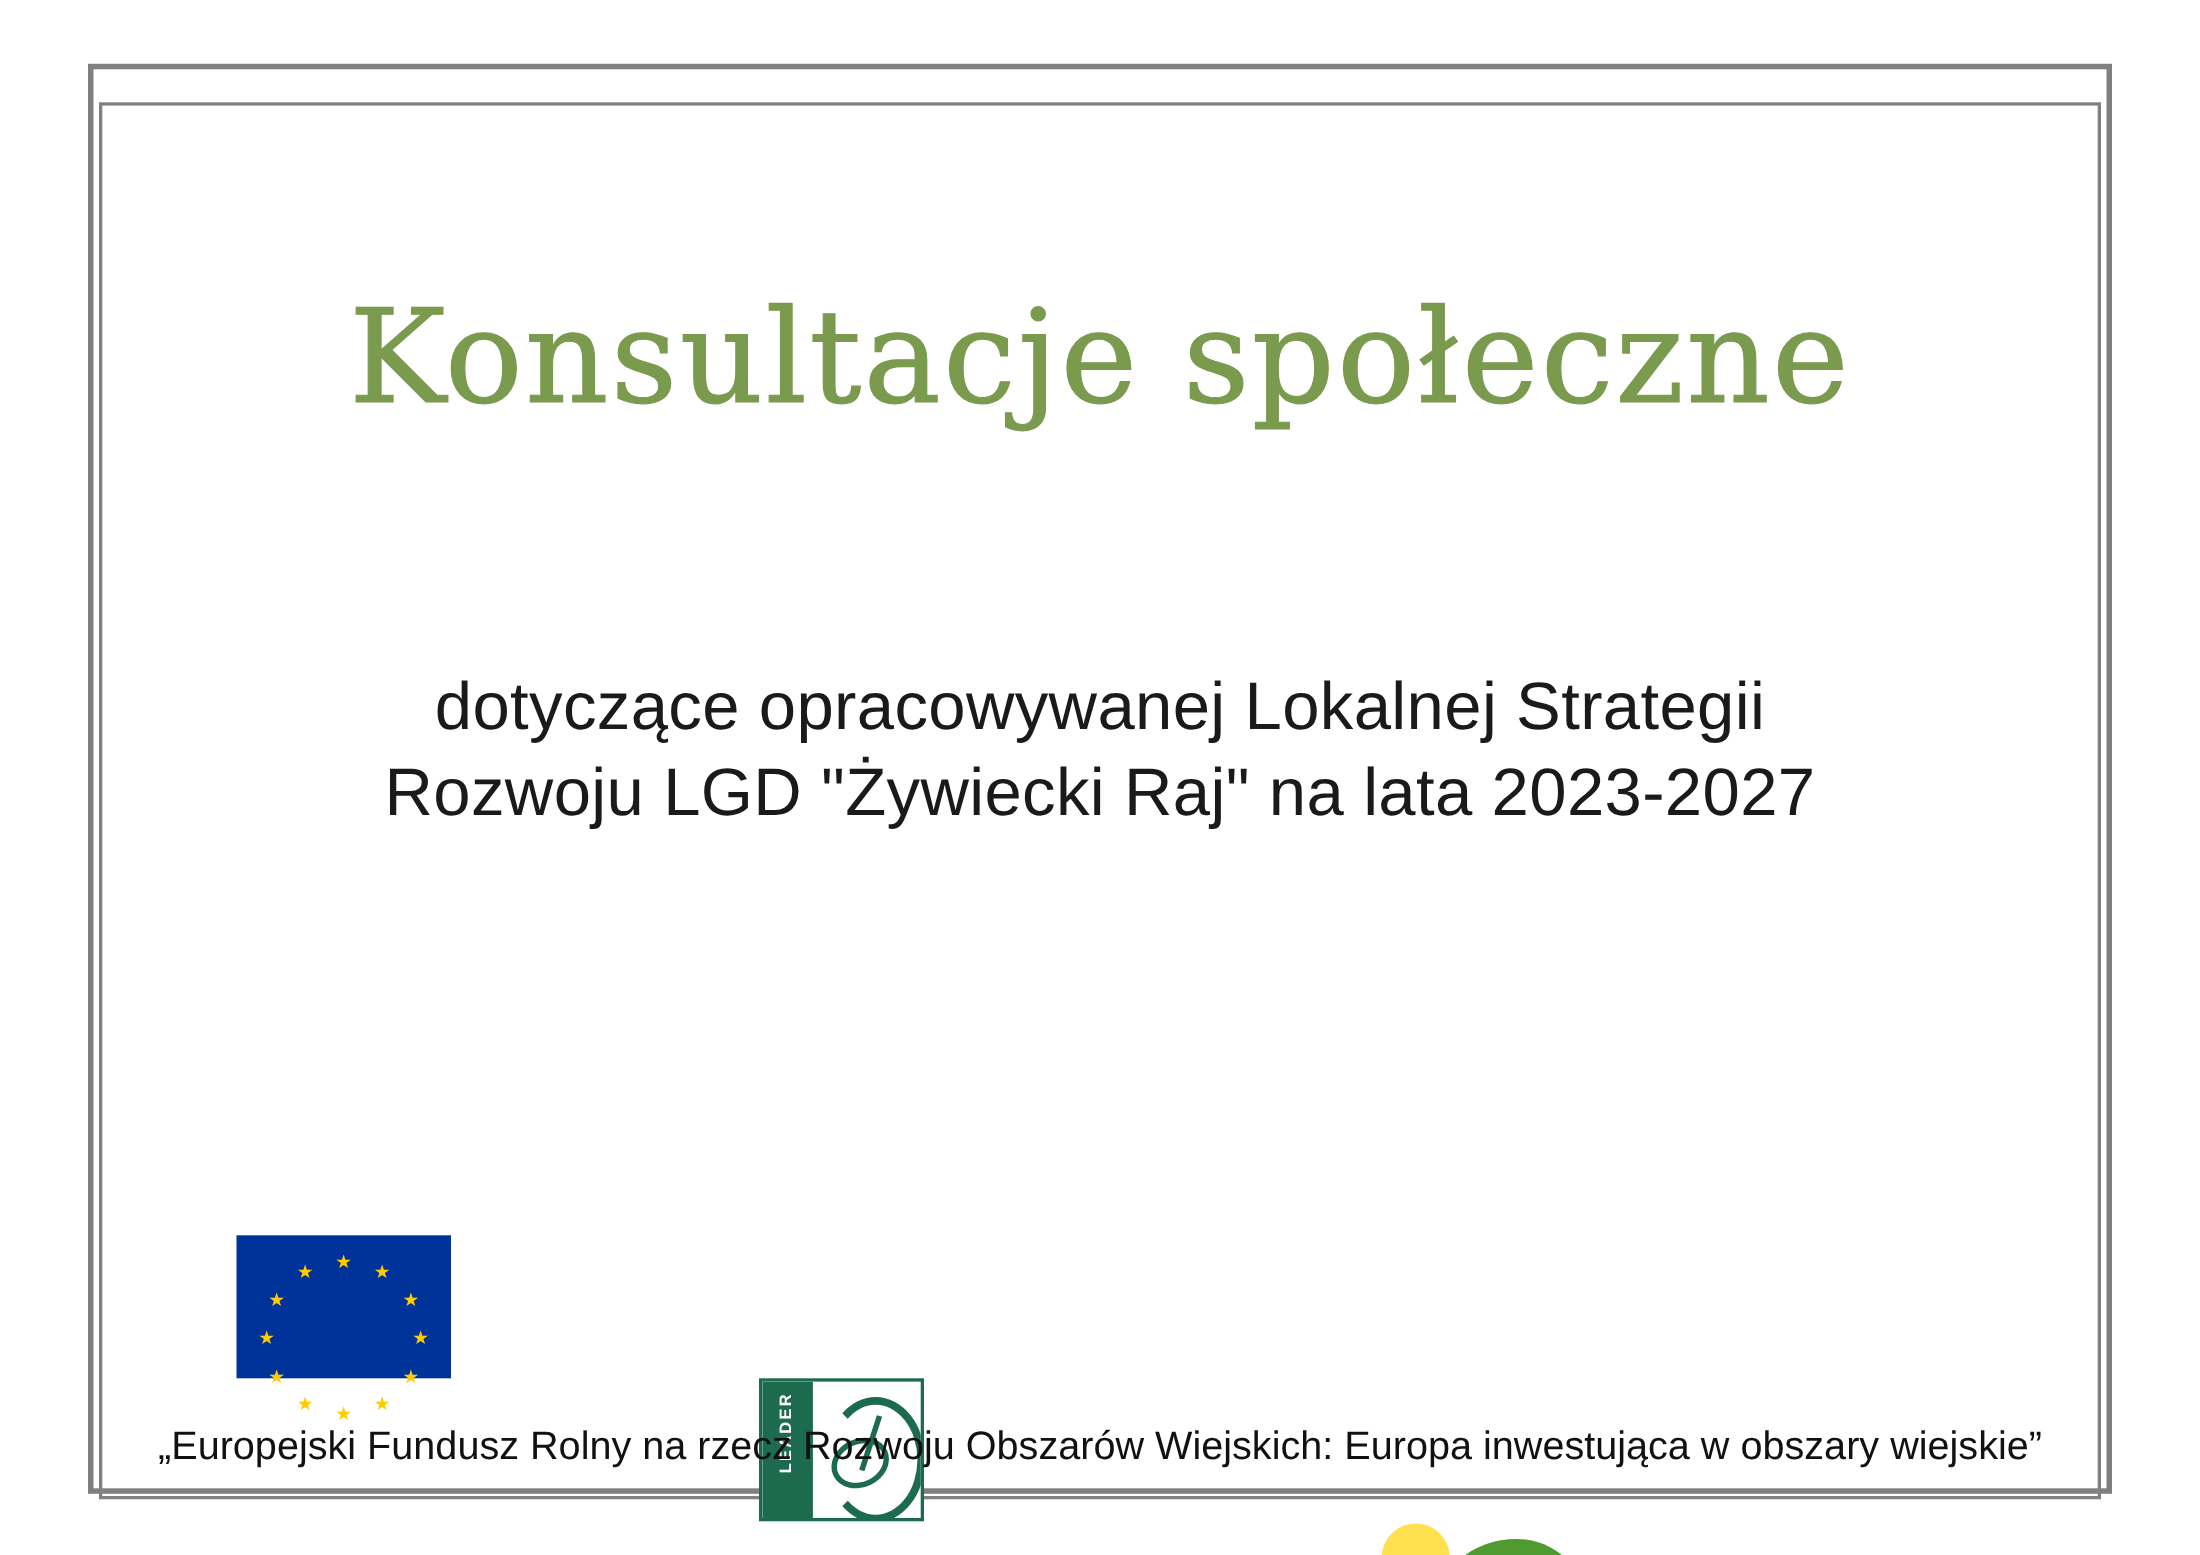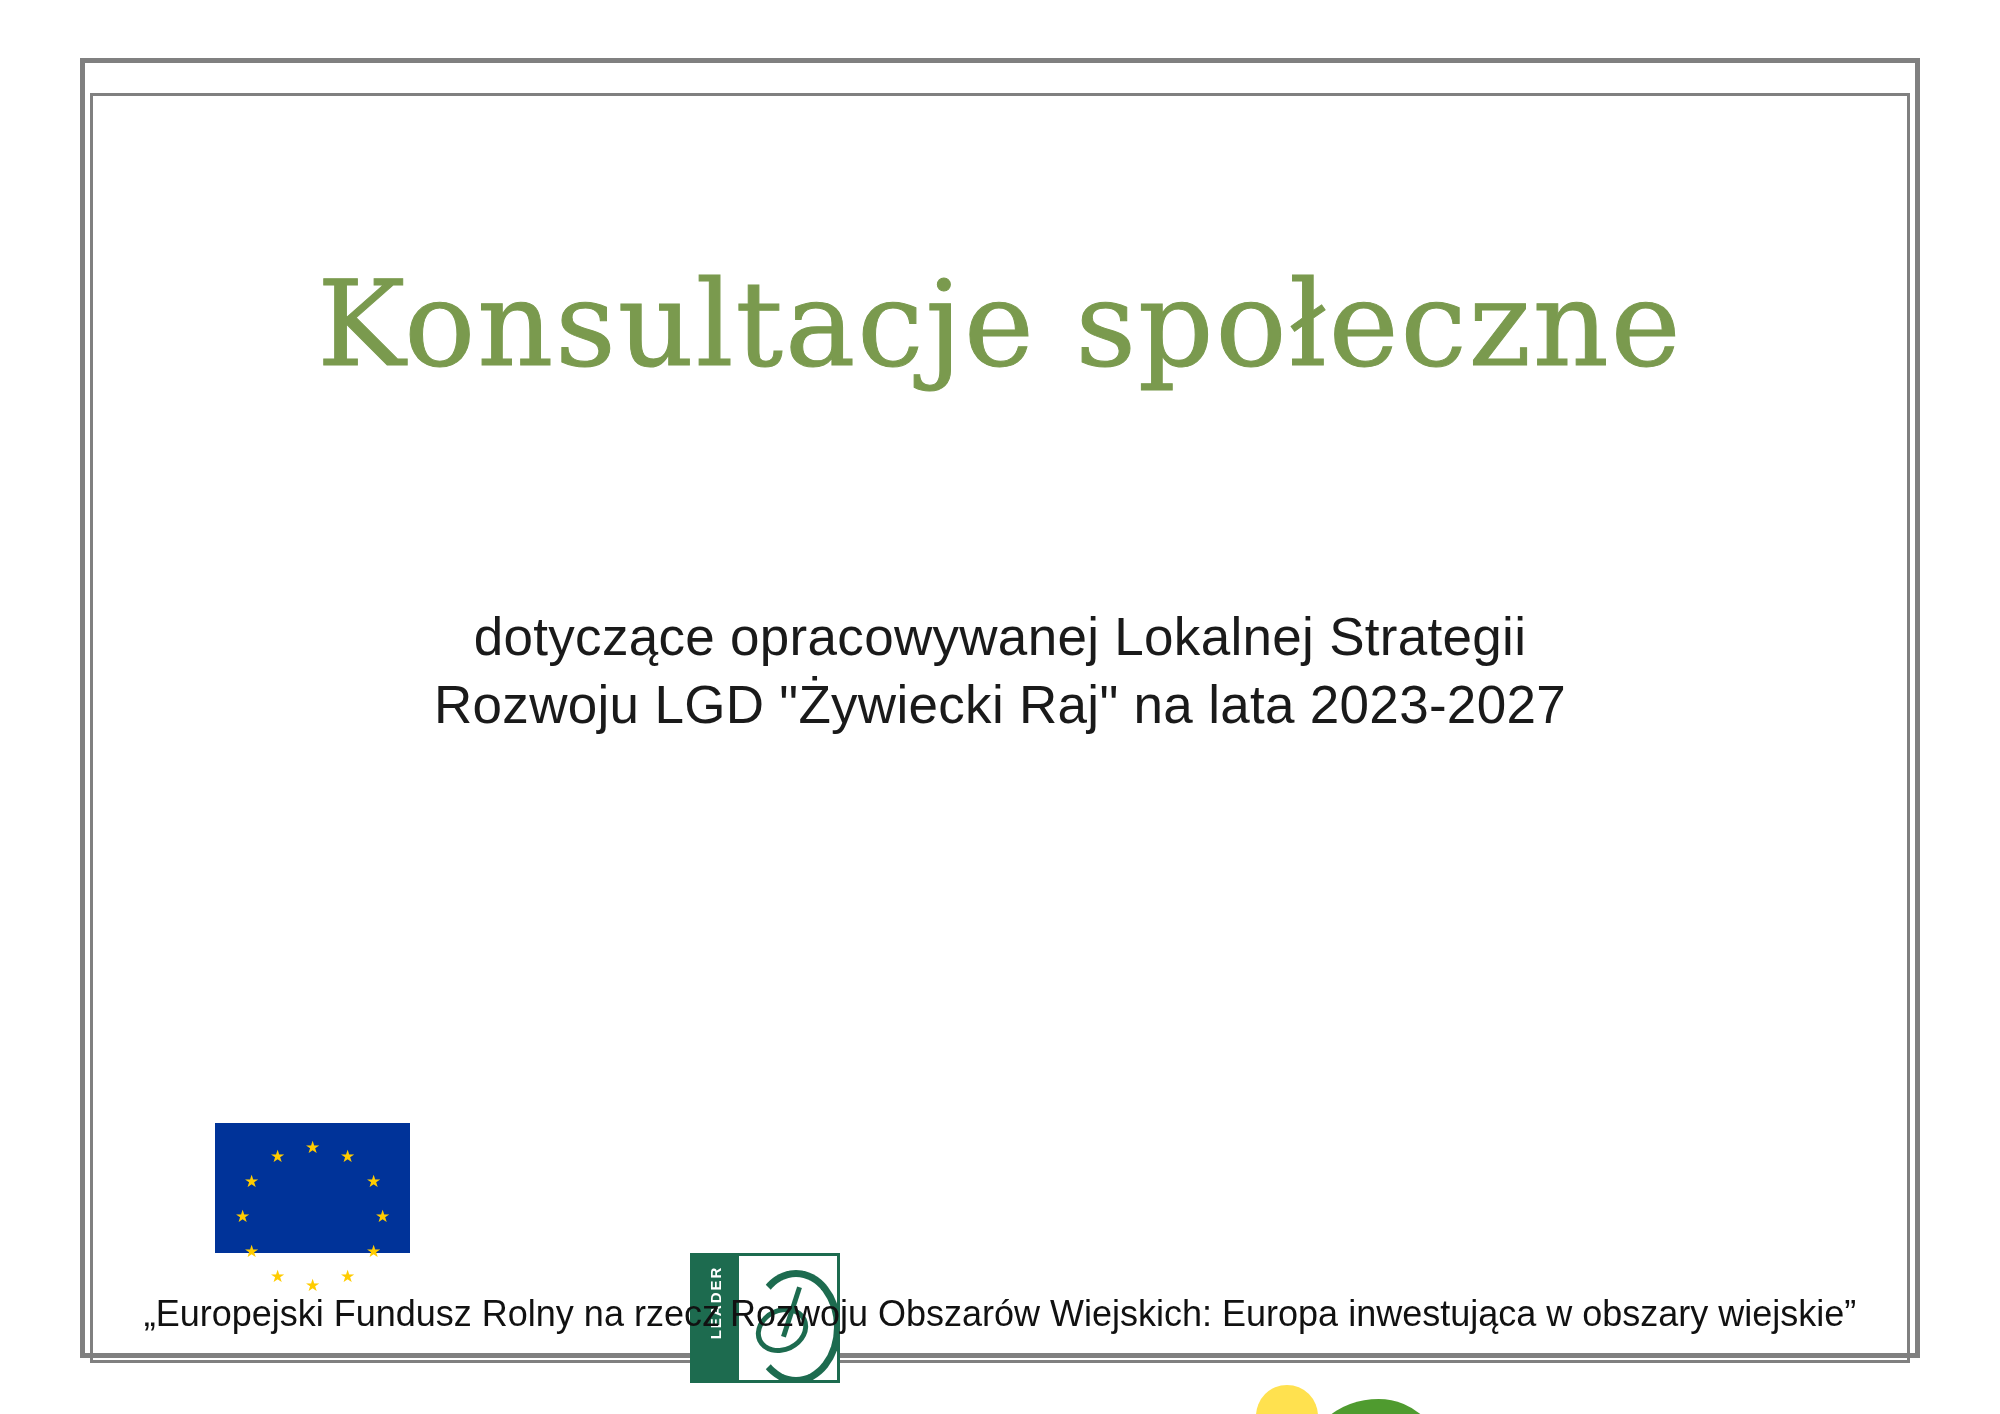--- a/index.html
+++ b/index.html
@@ -64,21 +64,21 @@
     font-weight: 400;
   }
 
   .subtitle {
     position: absolute;
     left: 150px;
     top: 510px;
     width: 1520px;
     text-align: center;
     font-family: "Liberation Sans", sans-serif;
-    font-size: 53px;
+    font-size: 61px;
     line-height: 1.28;
     color: #1a1a1a;
     letter-spacing: 0.3px;
   }
 
   
   .logos {
     position: absolute;
     left: 0;
     top: 1030px;

